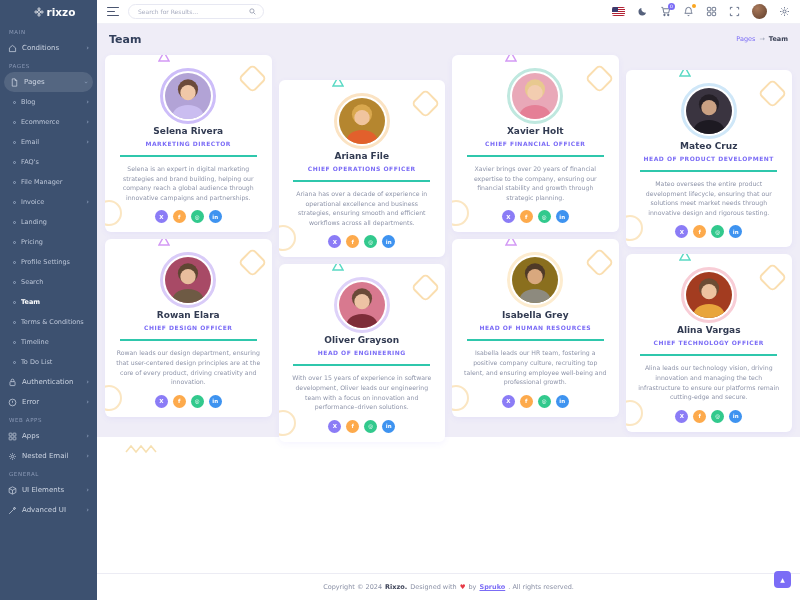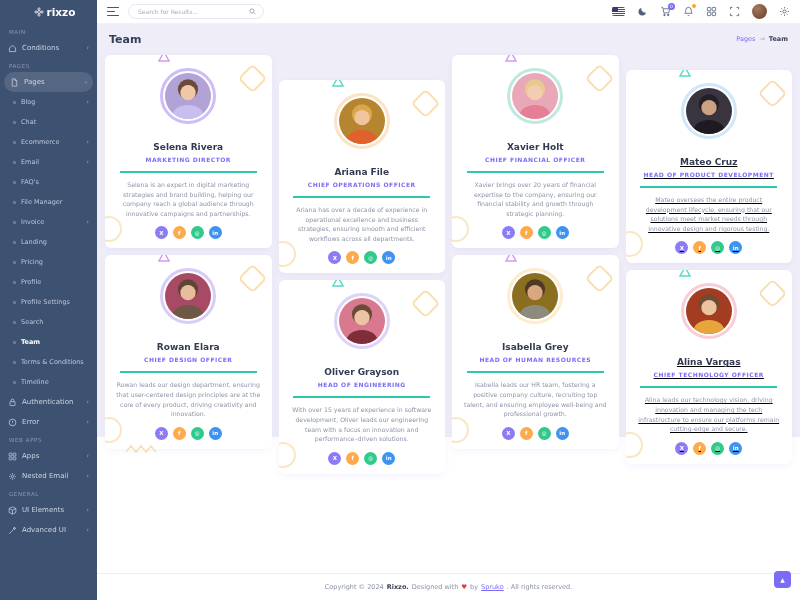--- a/index.html
+++ b/index.html
@@ -54,48 +54,48 @@
     background:radial-gradient(circle at 35% 30%, #a9795a, #5f3e2c); cursor:pointer; }
   
   .content { position:absolute; top:24px; left:0; right:0; height:413px; background:#efedf7; }
   .page-head { height:30px; display:flex; align-items:center; justify-content:space-between; padding:0 12px; }
   .ptitle { font-size:11px; font-weight:bold; color:#33405c; }
   .bc { font-size:6.5px; color:#9aa0b5; display:flex; gap:4px; align-items:center; }
   .bc .sec { color:#7b6cf6; cursor:pointer; }
   .bc .cur { color:#3c4257; font-weight:bold; }
   .grid { display:flex; gap:7px; padding:1px 8px 0; }
   .mcol { flex:1; min-width:0; }
-  .mcol.c2 { padding-top:25px; } .mcol.c4 { padding-top:15px;text-decoration:underline; }
+  .mcol.c2 { padding-top:25px; } .mcol.c4 { padding-top:15px; }
   .card { background:#fff; border-radius:6px; box-shadow:0 2px 6px rgba(108,95,252,.07);
     margin-bottom:7px; text-align:center; padding:13px 9px 9px; position:relative; overflow:hidden; }
   .ring { width:56px; height:56px; margin:0 auto; border-radius:50%; padding:2px;
     border:3px solid var(--ring,#ddd); position:relative; z-index:1; }
   .photo { width:100%; height:100%; border-radius:50%; overflow:hidden; }
   .photo svg { display:block; width:100%; height:100%; }
-  .mname { font-size:9px; font-weight:bold; color:#323b52; margin-top:18px; }
+  .mname { font-size:9px; font-weight:bold; color:#323b52; margin-top:2px; }
   .mrole { font-size:6px; font-weight:bold; color:#7b6cf6; letter-spacing:.5px;
     margin-top:4px; text-transform:uppercase; }
   .tdiv { height:2px; background:#2fc7ac; width:92%; margin:8px auto 7px; }
   .mbio { font-size:6.2px; color:#8e94a9; line-height:1.55; margin:0 2px; }
   .socials { display:flex; justify-content:center; gap:5px; margin-top:8px; position:relative; z-index:1; }
   .soc { width:13px; height:13px; border-radius:50%; color:#fff; font-size:5.5px; font-weight:bold;
     display:flex; align-items:center; justify-content:center; cursor:pointer; }
   .deco-sq { position:absolute; top:13px; right:9px; width:21px; height:21px;
     border:2px solid #f8cd86; border-radius:5px; transform:rotate(45deg); opacity:.65; }
   .deco-ci { position:absolute; left:-9px; bottom:6px; width:26px; height:26px;
     border:2px solid #f8cd86; border-radius:50%; opacity:.5; }
   .deco-tr { position:absolute; top:-4px; left:32%; width:12px; height:12px; opacity:.8; }
   .zig { position:absolute; left:28px; top:443px; opacity:.8; }
   
   .footer { position:absolute; left:0; right:0; bottom:0; height:27px; background:#fff;
     border-top:1px solid #ececf4; display:flex; align-items:center; justify-content:center;
     font-size:6.5px; color:#8a90a5; gap:3px; }
   .footer b { color:#3c4257; }
   .heart { color:#e63946; }
-  .flink { color:#7b6cf6; text-decoration:underline; font-weight:normal; cursor:pointer; }
+  .flink { color:#7b6cf6; text-decoration:underline; font-weight:bold; cursor:pointer; }
   .scrolltop { position:absolute; right:9px; bottom:12px; width:17px; height:17px;
     background:#7b6cf6; border-radius:4px; color:#fff; display:flex; align-items:center;
     justify-content:center; font-size:6px; cursor:pointer; z-index:6; }
 </style>
 </head>
 <body>
 
 <aside class="sidebar">
   <div class="logo">
     <svg viewBox="0 0 16 16" fill="none" stroke="#fff" stroke-width="1.2">
@@ -125,24 +125,20 @@
         <span>Pages</span>
         <span class="sarrow down">›</span>
       </div>
       <div class="subitem">
         <span class="bullet"></span>
         <span>Blog</span>
         <span class="sarrow">›</span>
       </div>
       <div class="subitem">
         <span class="bullet"></span>
-        <span>Chat</span>
-      </div>
-      <div class="subitem">
-        <span class="bullet"></span>
         <span>Ecommerce</span>
         <span class="sarrow">›</span>
       </div>
       <div class="subitem">
         <span class="bullet"></span>
         <span>Email</span>
         <span class="sarrow">›</span>
       </div>
       <div class="subitem">
         <span class="bullet"></span>
@@ -160,41 +156,41 @@
       <div class="subitem">
         <span class="bullet"></span>
         <span>Landing</span>
       </div>
       <div class="subitem">
         <span class="bullet"></span>
         <span>Pricing</span>
       </div>
       <div class="subitem">
         <span class="bullet"></span>
-        <span>Profile</span>
-      </div>
-      <div class="subitem">
-        <span class="bullet"></span>
         <span>Profile Settings</span>
       </div>
       <div class="subitem">
         <span class="bullet"></span>
         <span>Search</span>
       </div>
       <div class="subitem active">
         <span class="bullet"></span>
         <span>Team</span>
       </div>
       <div class="subitem">
         <span class="bullet"></span>
         <span>Terms &amp; Conditions</span>
       </div>
       <div class="subitem">
         <span class="bullet"></span>
         <span>Timeline</span>
+      </div>
+      <div class="subitem">
+        <span class="bullet"></span>
+        <span>To Do List</span>
       </div>
       <div class="sitem">
         <svg class="sicon" viewBox="0 0 16 16" fill="none" stroke="currentColor" stroke-width="1.3">
           <rect x="3.5" y="6.5" width="9" height="7" rx="1"></rect>
           <path d="M5.5 6.5V4.5a2.5 2.5 0 0 1 5 0v2"></path>
         </svg>
         <span>Authentication</span>
         <span class="sarrow">›</span>
       </div>
       <div class="sitem">

